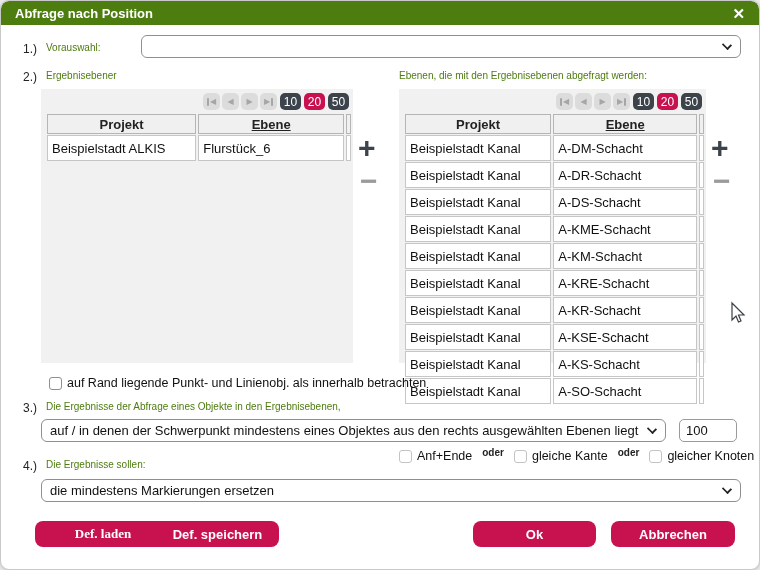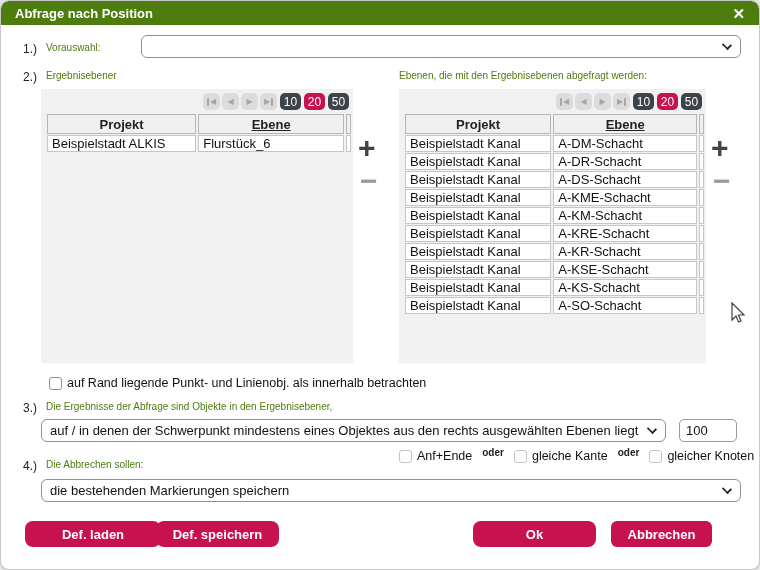--- a/index.html
+++ b/index.html
@@ -54,21 +54,21 @@
   }
   .pgsize.sel { background:#c8124f; }
   
   .gtable { position:absolute; left:4px; top:24px; border-collapse:separate; border-spacing:2px 1px; }
   .gtable th {
     background:#f0f0f0; border:1px solid #b5b5b5; height:20px; font-size:13px;
     font-weight:bold; color:#222; text-align:center; padding:0 4px;
   }
   .gtable th.u { text-decoration:underline; }
   .gtable td {
-    background:#fff; border:1px solid #c6c6c6; height:17px; font-size:13px;
+    background:#fff; border:1px solid #c6c6c6; height:26px; font-size:13px;
     color:#111; text-align:left; padding:0 4px; white-space:nowrap; overflow:hidden;
   }
   .gtable .sliver { width:5px; padding:0; }
   
   .plus  { position:absolute; font-size:30px; font-weight:bold; color:#3c434b; cursor:pointer; line-height:1; }
   .minus { position:absolute; font-size:30px; font-weight:bold; color:#9b9b9b; cursor:pointer; line-height:1; }
   
   .cbrow { position:absolute; display:flex; align-items:center; }
   .cb {
     width:13px; height:13px; border:1px solid #8f8f8f; border-radius:3px;
@@ -231,47 +231,47 @@
 
   <span class="plus" style="left:710px; top:132px;">+</span>
   <span class="minus" style="left:712px; top:165px;">−</span>
 
   <div class="cbrow" style="left:48px; top:375px;">
     <span class="cb"></span>
     <span class="cblabel">auf Rand liegende Punkt- und Linienobj. als innerhalb betrachten</span>
   </div>
 
   <span class="num" style="left:22px; top:400px;">3.)</span>
-  <span class="lbl" style="left:45px; top:400px;">Die Ergebnisse der Abfrage sind Objekte in den Ergebnisebener,</span>
+  <span class="lbl" style="left:45px; top:400px;">Die Ergebnisse der Abfrage eines Objekte in den Ergebnisebenen,</span>
   <div class="selectbox" style="left:40px; top:418px; width:625px;">
     <span>auf / in denen der Schwerpunkt mindestens eines Objektes aus den rechts ausgewählten Ebenen liegt</span>
     <span class="chev"></span>
   </div>
   <input class="inputbox" style="left: 678px; top: 418px; width: 58px;" value="100">
 
   <div class="cbrow" style="left:398px; top:448px;">
     <span class="cb dim"></span>
     <span class="cblabel">Anf+Ende</span>
     <span class="oder">oder</span>
     <span class="cb dim"></span>
     <span class="cblabel">gleiche Kante</span>
     <span class="oder">oder</span>
     <span class="cb dim"></span>
     <span class="cblabel">gleicher Knoten</span>
   </div>
 
   <span class="num" style="left:22px; top:458px;">4.)</span>
-  <span class="lbl" style="left:45px; top:458px;">Die Abbrechen sollen:</span>
+  <span class="lbl" style="left:45px; top:458px;">Die Ergebnisse sollen:</span>
   <div class="selectbox" style="left:40px; top:478px; width:700px;">
-    <span>die bestehenden Markierungen speichern</span>
+    <span>die mindestens Markierungen ersetzen</span>
     <span class="chev"></span>
   </div>
 
-  <button class="btn" style="left:24px;  width:136px;">Def. laden</button>
+  <button class="btn" style="left:34px;  width:136px;font-family:Liberation Serif, serif;">Def. laden</button>
   <button class="btn" style="left:155px; width:123px;">Def. speichern</button>
   <button class="btn" style="left:472px; width:123px;">Ok</button>
-  <button class="btn" style="left:610px; width:101px;border-radius:6px;">Abbrechen</button>
+  <button class="btn" style="left:610px; width:124px;">Abbrechen</button>
 
   <svg class="cursor" width="20" height="24" viewBox="0 0 20 24">
     <path d="M4 2 L4 19 L8 15 L10.5 21 L13 20 L10.5 14 L16 14 Z" fill="#fff" stroke="#3a3f47" stroke-width="1.2"></path>
   </svg>
 
 </div>
 
 </body></html>

